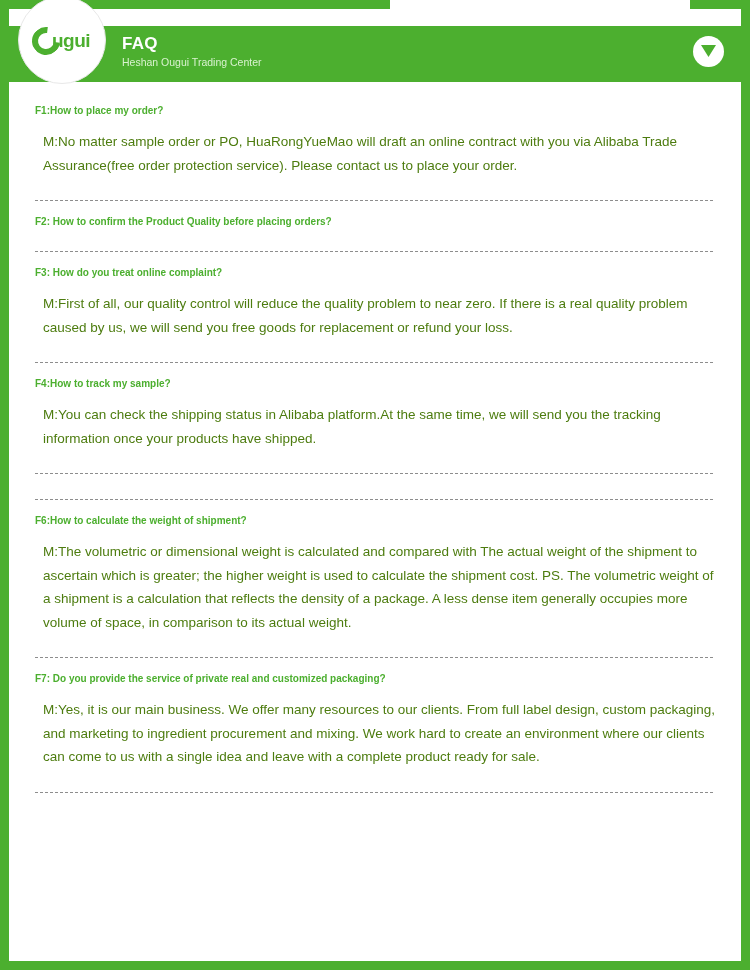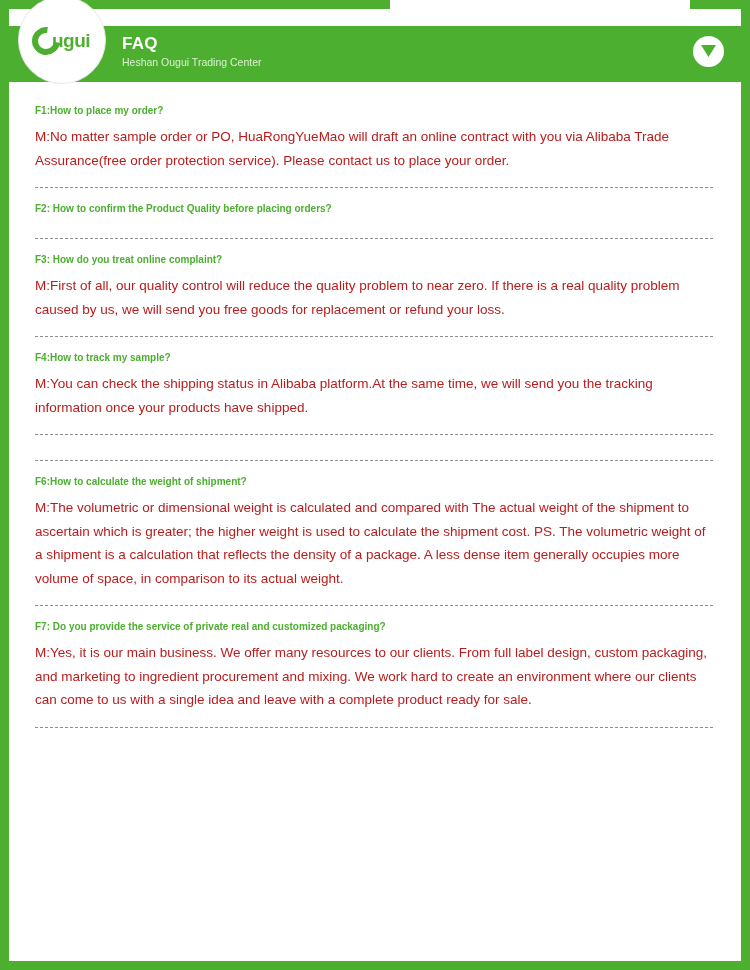--- a/index.html
+++ b/index.html
@@ -144,24 +144,24 @@
     padding-bottom: 6px;
   }
   .q {
     color: #4caf2f;
     font-size: 10px;
     font-weight: bold;
     line-height: 22px;
     margin: 0 0 3px 0;
   }
   .a {
-    color: #b91c1c;
+    color: #4d7c0f;
     font-size: 13.5px;
     line-height: 23.5px;
-    margin: 0;
+    margin: 8px;
     width: 678px;
   }
   .divider {
     border-top: 1px dashed #8d8d8d;
     height: 0;
     margin: 9px 0 10px 0;
     width: 678px;
   }
   .divider.last { margin-bottom: 9px; }
 </style>

